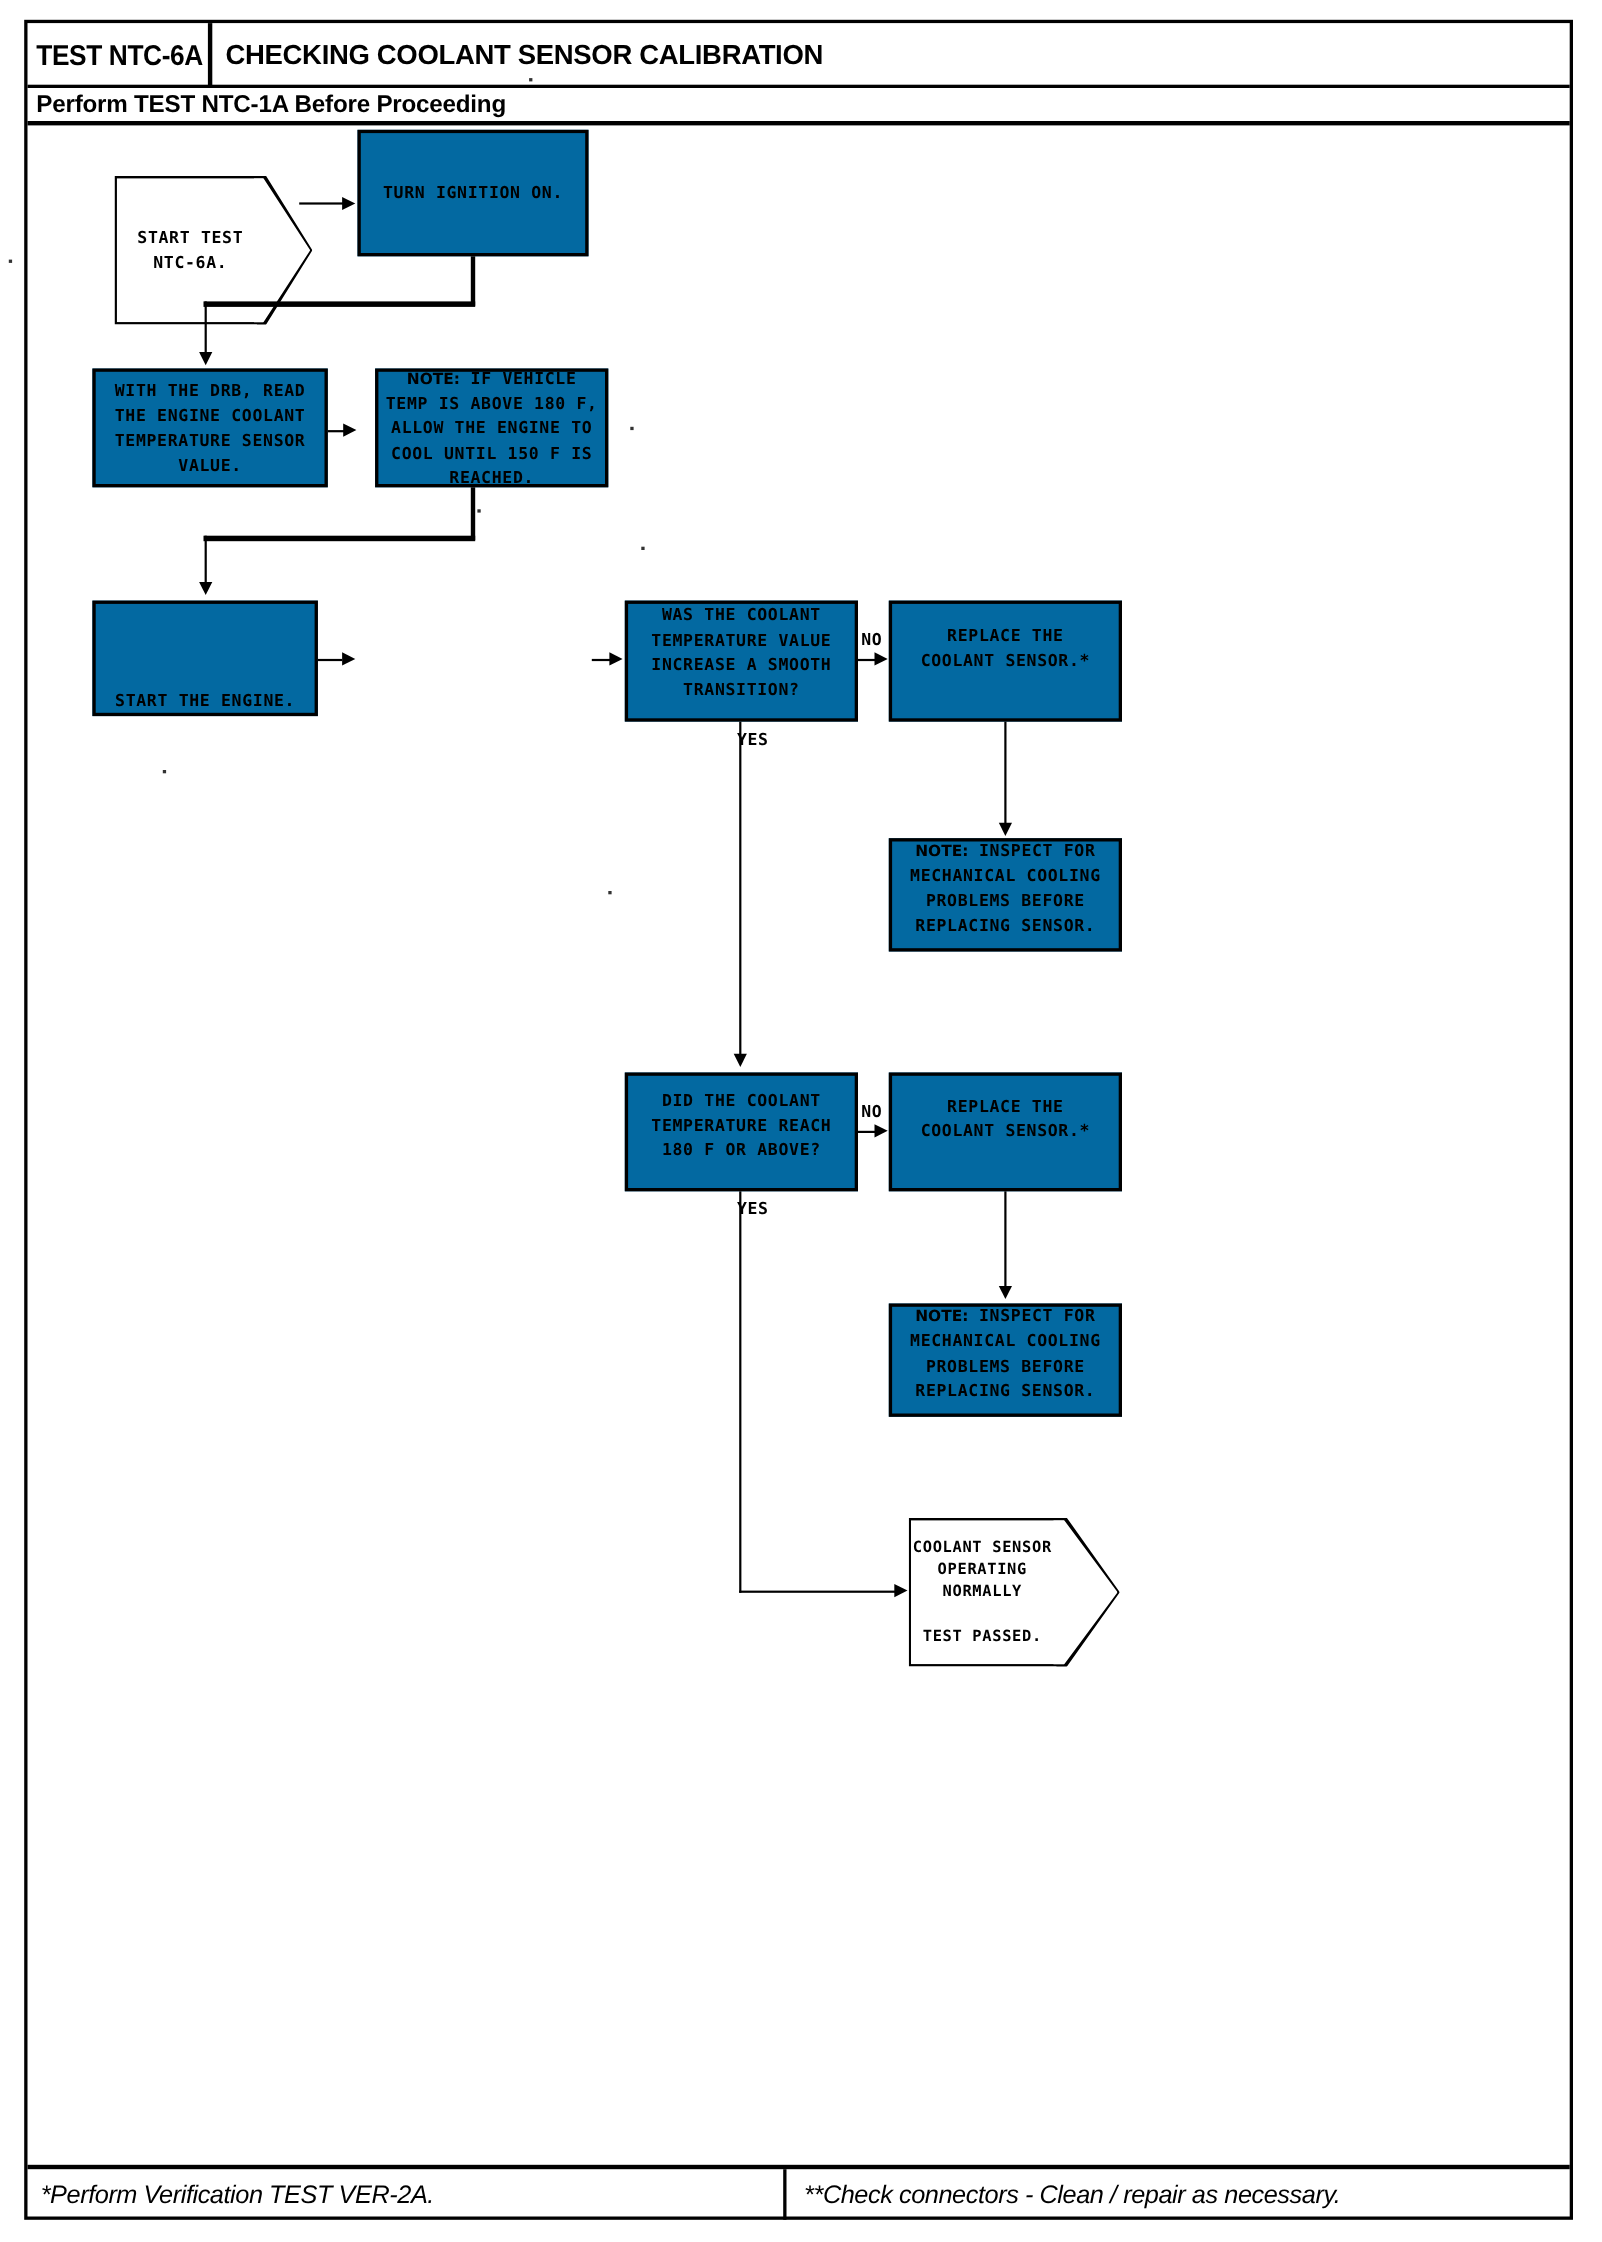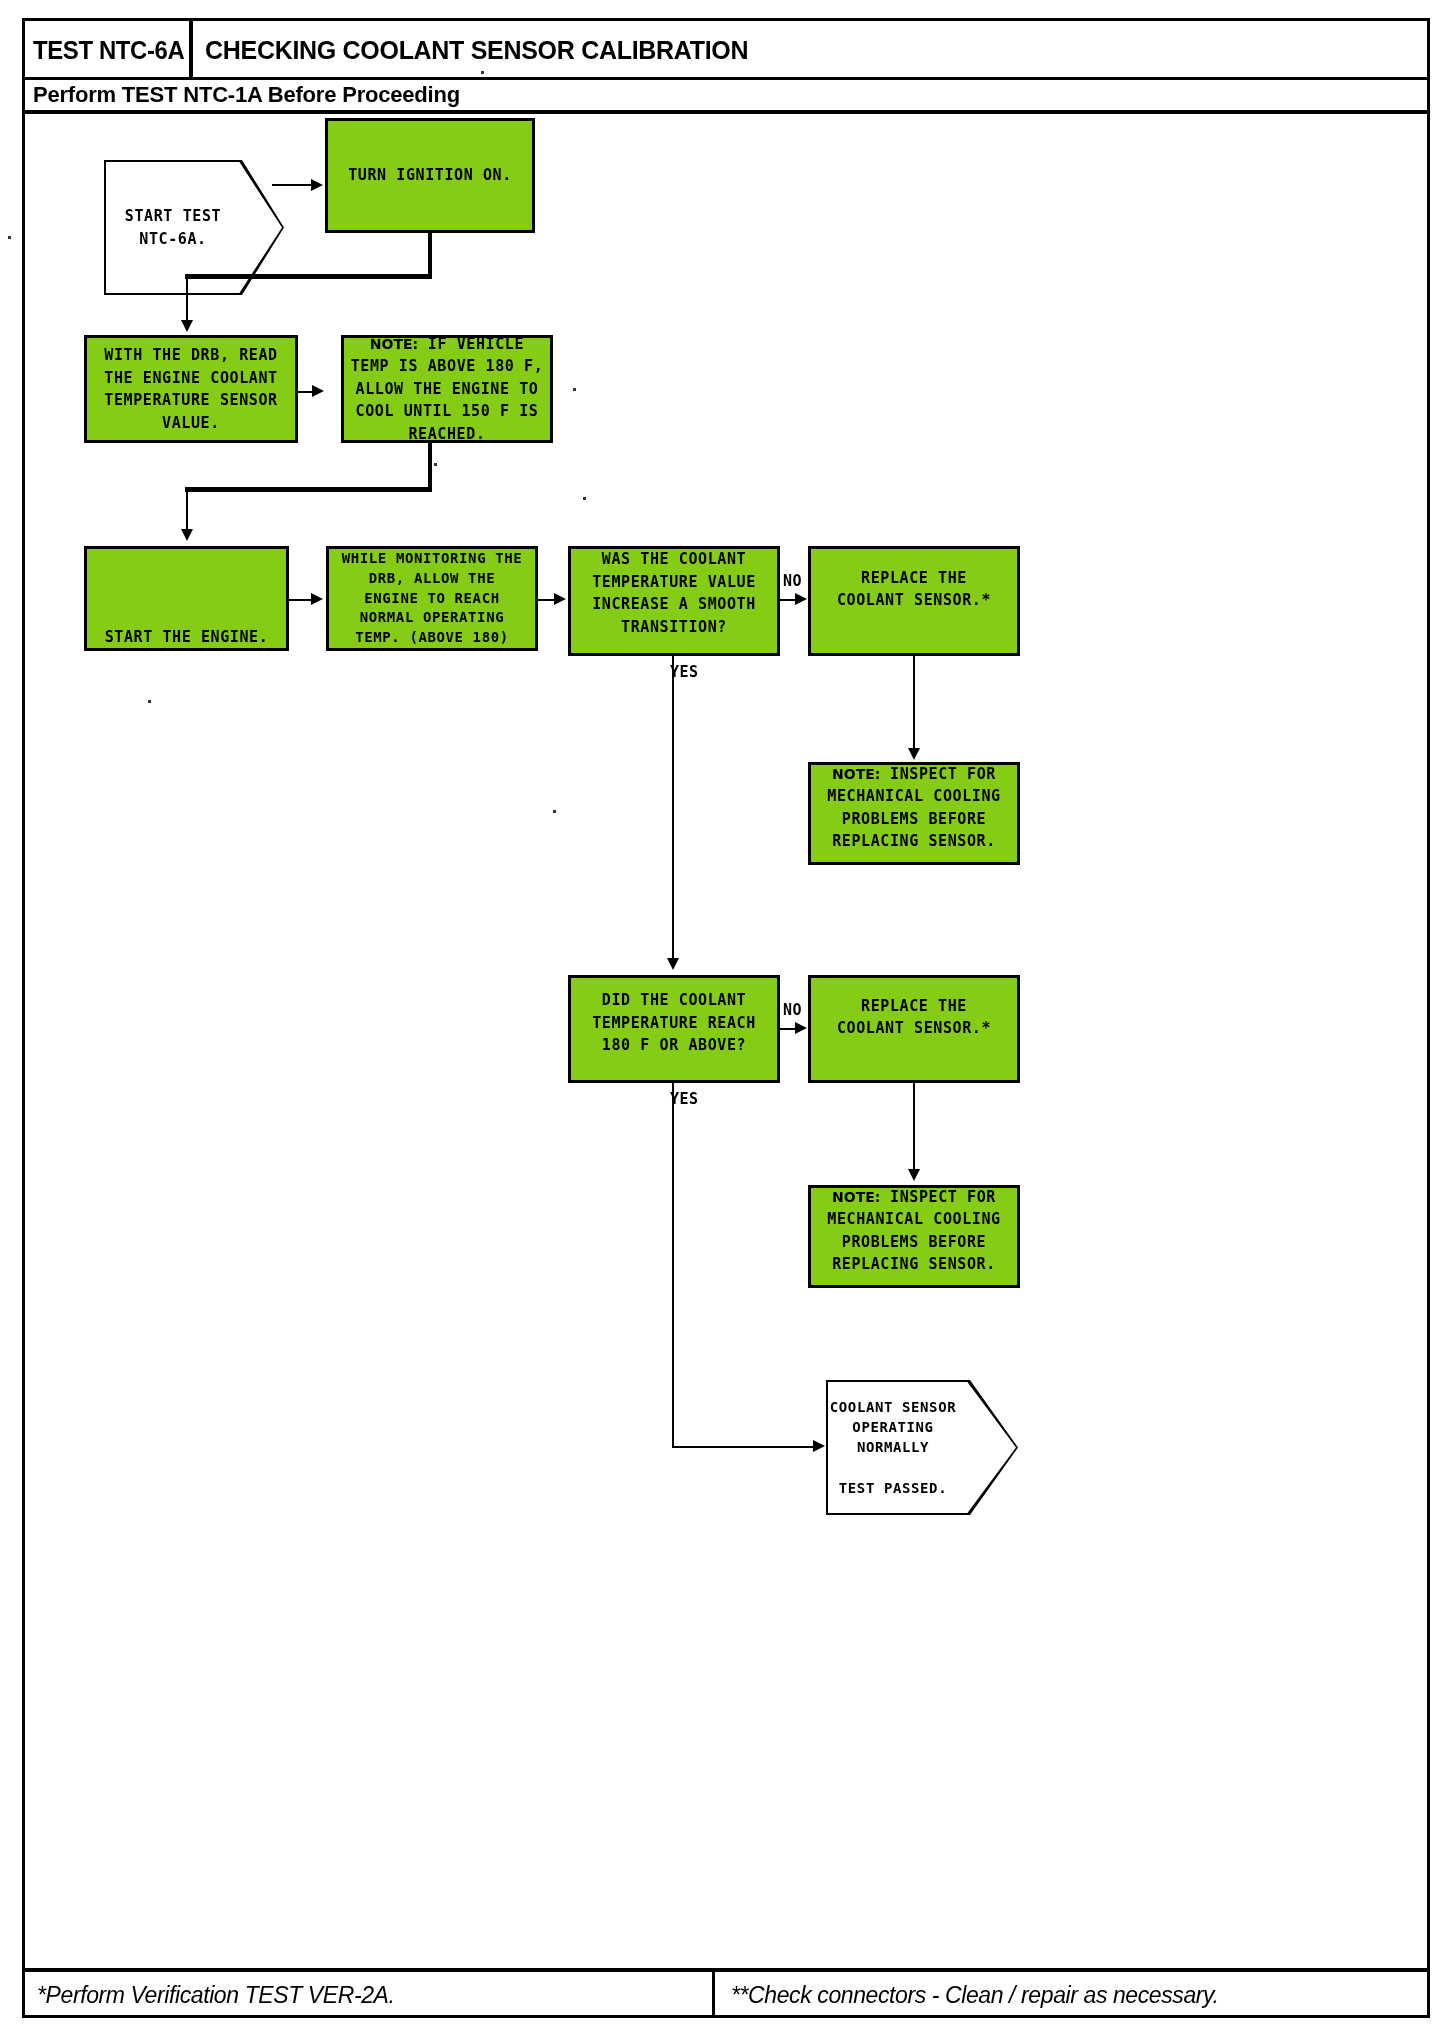--- a/index.html
+++ b/index.html
@@ -130,21 +130,21 @@
     font-style: italic;
     letter-spacing: -0.4px;
     white-space: nowrap;
   }
 
   
   .node {
     position: absolute;
     box-sizing: border-box;
     border: 3px solid #000;
-    background: #84cc16;
+    background: #0369a1;
     display: flex;
     align-items: center;
     justify-content: center;
   }
   .node-text {
     font-family: "DejaVu Sans Mono", "Liberation Mono", monospace;
     font-size: 15px;
     line-height: 1.5;
     text-align: center;
     font-weight: bold;
@@ -274,27 +274,20 @@
 TEMP IS ABOVE 180 F,
 ALLOW THE ENGINE TO
 COOL UNTIL 150 F IS
 REACHED.</span></div>
   </div>
 
   <div class="node" style="left:84px; top:546px; width:205px; height:105px;align-items:flex-end;">
     <div class="node-text">START THE ENGINE.</div>
   </div>
 
-  <div class="node" style="left:326px; top:546px; width:212px; height:105px;">
-    <div class="node-text" style="font-size:14px; line-height:1.42;">WHILE MONITORING THE
-DRB, ALLOW THE
-ENGINE TO REACH
-NORMAL OPERATING
-TEMP.    (ABOVE 180)</div>
-  </div>
 
   <div class="node" style="left:568px; top:546px; width:212px; height:110px;">
     <div class="node-text" style="position:relative; top:-8px;">WAS THE COOLANT
 TEMPERATURE VALUE
 INCREASE A SMOOTH
 TRANSITION?</div>
   </div>
 
   <div class="node" style="left:808px; top:546px; width:212px; height:110px;">
     <div class="node-text" style="position:relative; top:-12px;">REPLACE THE

